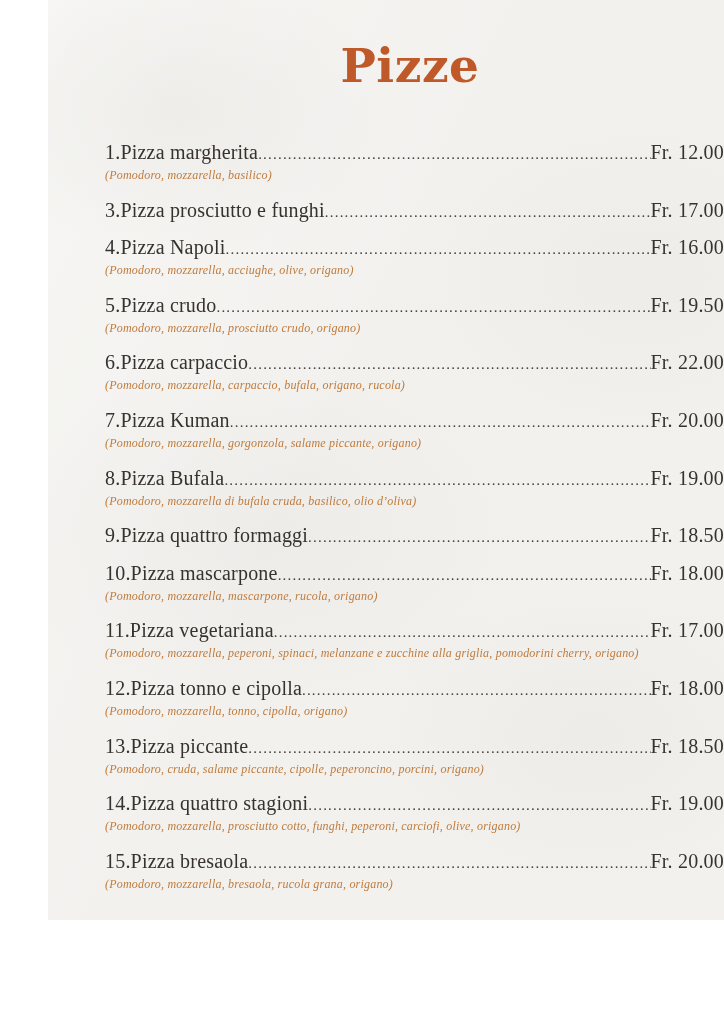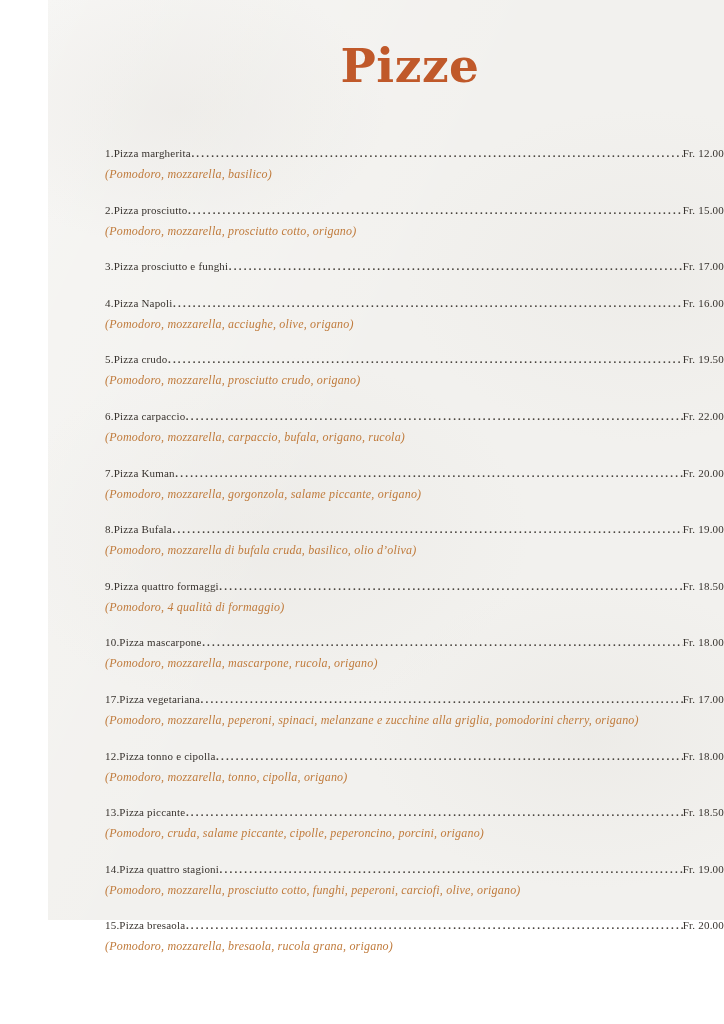--- a/index.html
+++ b/index.html
@@ -41,22 +41,22 @@
     position: absolute;
     left: 57px;
     right: 48px;
     top: 141px;
   }
   .item {
     margin-bottom: 13.6px;
   }
   .row {
     display: flex;
-    align-items: flex-end;
-    font-size: 11px;
+    align-items: flex-start;
+    font-size: 20px;
     line-height: 22px;
     color: #37322d;
     white-space: nowrap;
   }
   .label {
     letter-spacing: 0.2px;
   }
   .leader {
     flex: 1 1 auto;
     overflow: hidden;
@@ -90,28 +90,20 @@
   <div class="items" id="items">
   <div class="item">
     <div class="row">
       <span class="label">1.Pizza margherita</span>
       <span class="leader"></span>
       <span class="price">Fr. 12.00</span>
     </div>
     <div class="desc">(Pomodoro, mozzarella, basilico)</div>
   </div>
 
-  <div class="item">
-    <div class="row">
-      <span class="label">2.Pizza prosciutto</span>
-      <span class="leader"></span>
-      <span class="price">Fr. 15.00</span>
-    </div>
-    <div class="desc">(Pomodoro, mozzarella, prosciutto cotto, origano)</div>
-  </div>
 
   <div class="item">
     <div class="row">
       <span class="label">3.Pizza prosciutto e funghi</span>
       <span class="leader"></span>
       <span class="price">Fr. 17.00</span>
     </div>
   </div>
 
   <div class="item">
@@ -158,35 +150,34 @@
     </div>
     <div class="desc">(Pomodoro, mozzarella di bufala cruda, basilico, olio d’oliva)</div>
   </div>
 
   <div class="item">
     <div class="row">
       <span class="label">9.Pizza quattro formaggi</span>
       <span class="leader"></span>
       <span class="price">Fr. 18.50</span>
     </div>
-    <div class="desc">(Pomodoro, 4 qualità di formaggio)</div>
   </div>
 
   <div class="item">
     <div class="row">
       <span class="label">10.Pizza mascarpone</span>
       <span class="leader"></span>
       <span class="price">Fr. 18.00</span>
     </div>
     <div class="desc">(Pomodoro, mozzarella, mascarpone, rucola, origano)</div>
   </div>
 
   <div class="item">
     <div class="row">
-      <span class="label">17.Pizza vegetariana</span>
+      <span class="label">11.Pizza vegetariana</span>
       <span class="leader"></span>
       <span class="price">Fr. 17.00</span>
     </div>
     <div class="desc">(Pomodoro, mozzarella, peperoni, spinaci, melanzane e zucchine alla griglia, pomodorini cherry, origano)</div>
   </div>
 
   <div class="item">
     <div class="row">
       <span class="label">12.Pizza tonno e cipolla</span>
       <span class="leader"></span>

